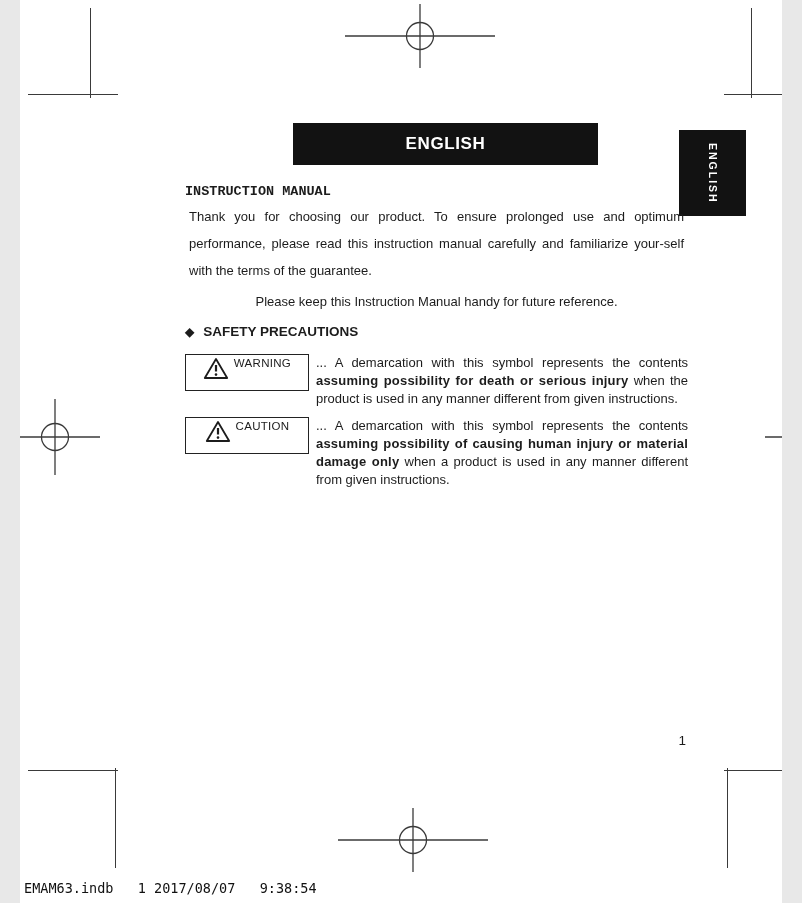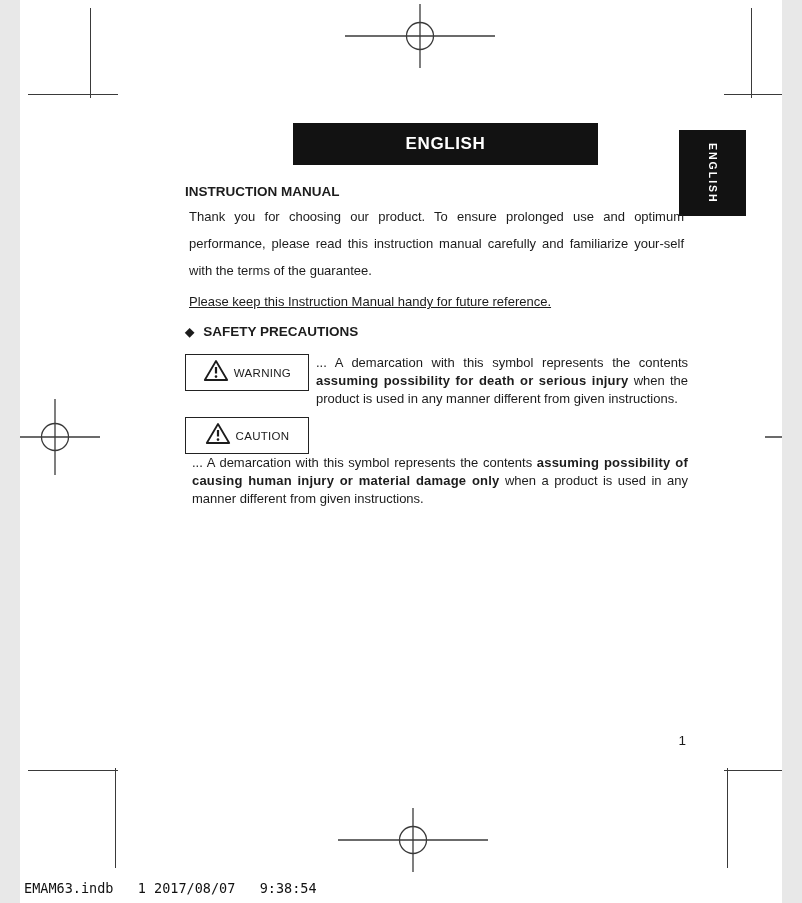--- a/index.html
+++ b/index.html
@@ -51,47 +51,47 @@
     position: absolute;
     left: 165px; top: 184px;
     width: 503px;
   }
   .doc-title {
     margin: 0 0 17px 0;
     font-size: 19px; font-weight: bold; letter-spacing: 0.3px;
   }
   .sub-heading {
     margin: 0 0 2px 0;
-    font-size: 13.5px; font-weight: bold;
+    font-size: 13.5px; font-weight: bold; font-family: Liberation Mono, monospace;
   }
   .body-p {
     margin: 4px;
     font-size: 13px; line-height: 27px;
     text-align: justify;
   }
-  .body-p.nojust { text-align: left; text-decoration: underline; }
+  .body-p.nojust { text-align: center; }
   .safety-heading {
     margin: 9px 0 2px 0;
     font-size: 13.5px; font-weight: bold;
     display: flex; align-items: center; gap: 9px;
   }
   .safety-heading .bullet { font-size: 12px; }
 
   
   .warn-row {
     display: flex; align-items: flex-start;
     margin-top: 15px;
   }
-  .warn-row + .warn-row { margin-top: 9px; flex-direction: column; }
+  .warn-row + .warn-row { margin-top: 9px; }
   .warn-box {
     flex: none;
     width: 124px; min-height: 37px;
     box-sizing: border-box;
     border: 1.5px solid #222;
-    display: flex; align-items: center; justify-content: center;
+    display: flex; justify-content: center;
     gap: 5px; padding: 2px 4px;
     background: #fff;
   }
   .warn-box .lbl { font-size: 11.5px; letter-spacing: 0.3px; }
   .warn-text {
     flex: 1;
     margin: 0 0 0 7px;
     font-size: 13px; line-height: 18px;
     text-align: justify;
   }

